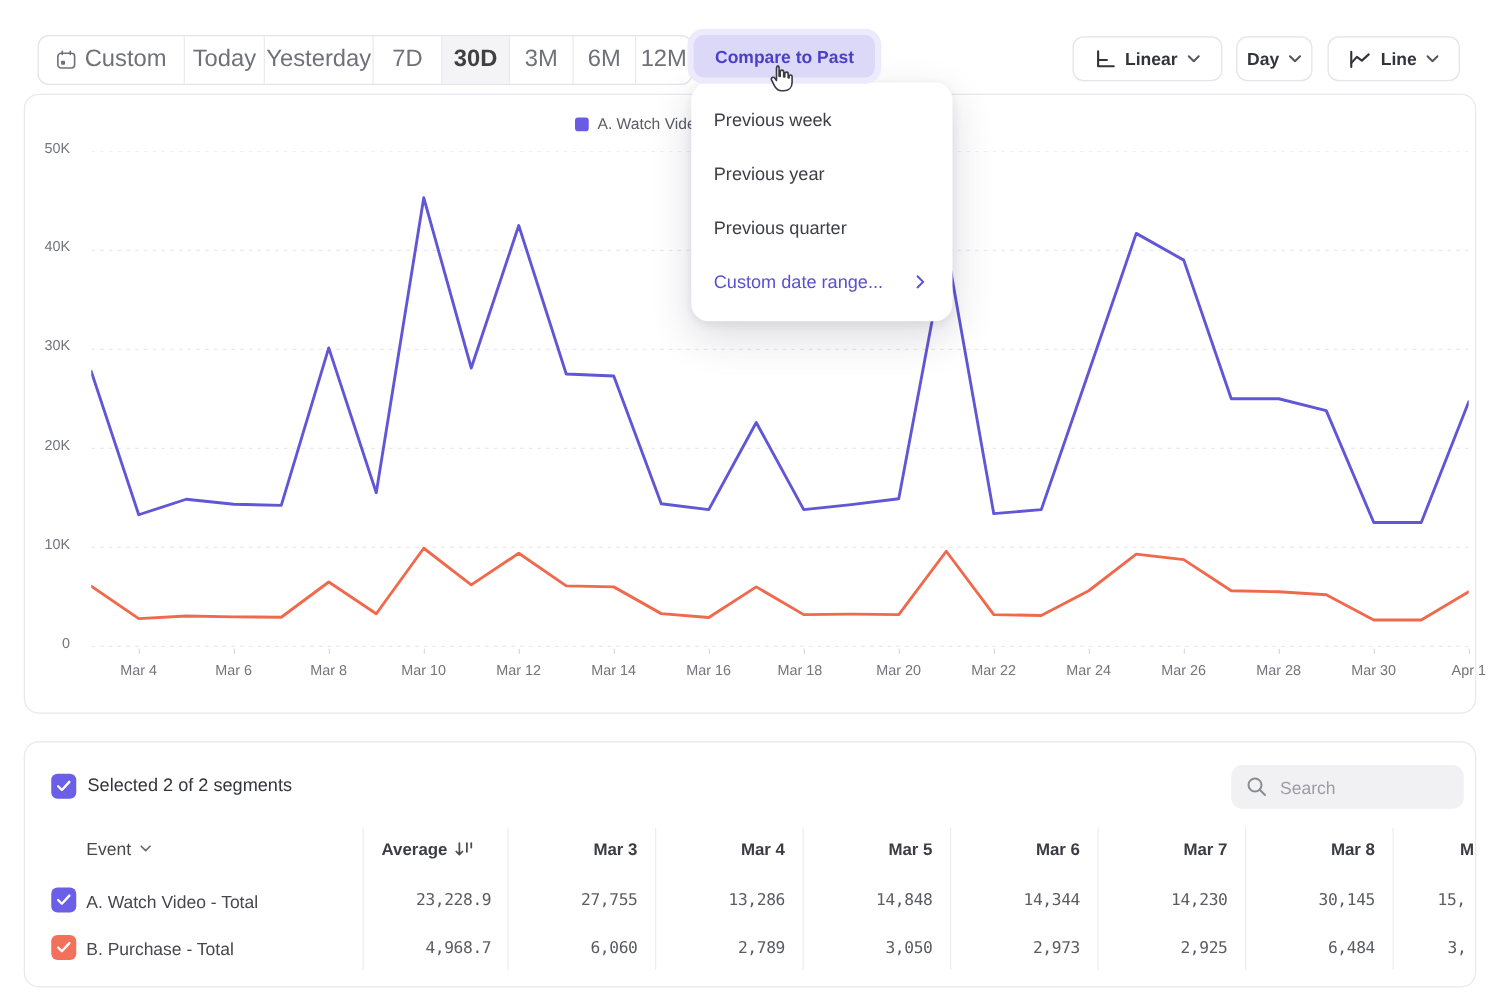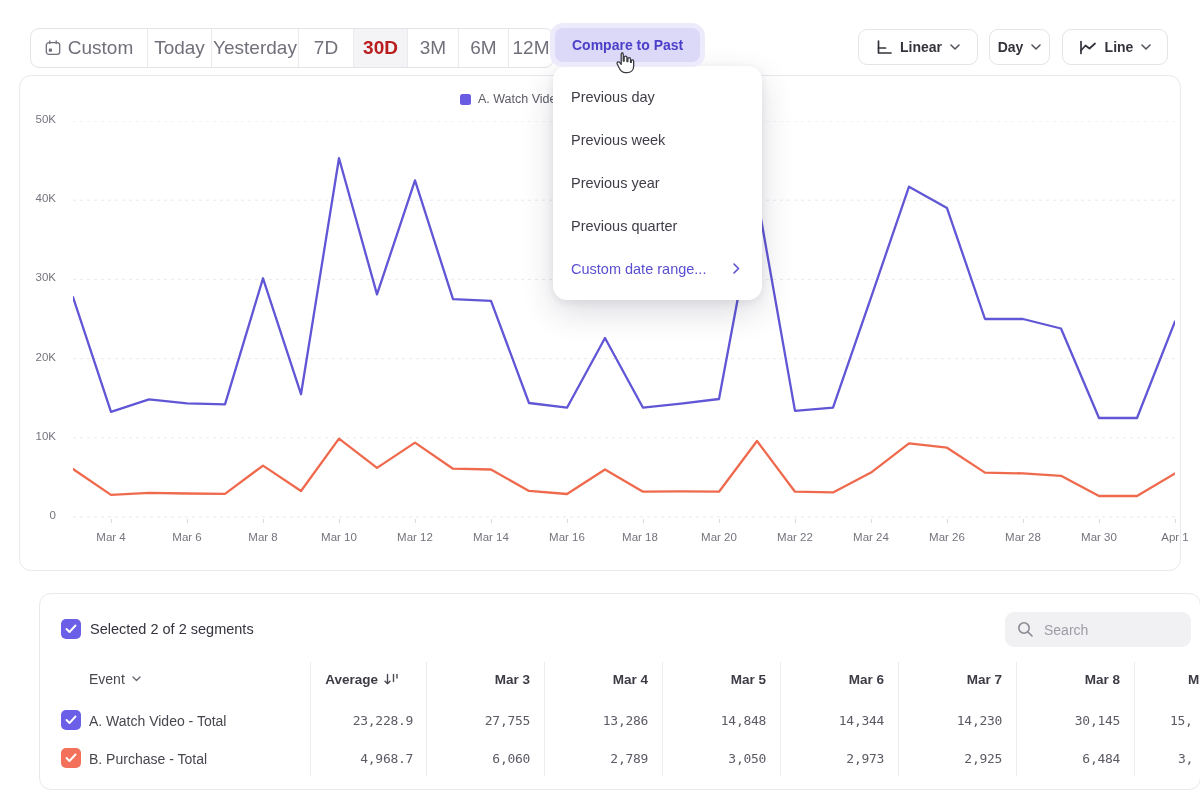--- a/index.html
+++ b/index.html
@@ -8,32 +8,32 @@
   .abs{position:absolute;}
 
   
   .range-group{left:30px;top:28px;height:38px;display:flex;align-items:stretch;
 arde    border:1px solid #e3e3e8;border-radius:9px;background:#fff;}
   .range-group{border:1px solid #e3e3e8;}
   .seg{display:flex;align-items:center;justify-content:center;gap:7px;
        font-size:19px;color:#70707b;border-left:1px solid #e9e9ee;cursor:pointer;}
   .seg:first-child{border-left:none;border-radius:8px 0 0 8px;}
   .seg:last-child{border-radius:0 8px 8px 0;}
-  .seg.active{background:#f4f4f6;color:#b91c1c;font-weight:700;}
+  .seg.active{background:#f4f4f6;color:#404040;font-weight:700;}
   .compare-btn{left:555px;top:28px;height:34px;padding:0 17px;display:flex;align-items:center;
        background:#dcd8f8;color:#4b3fc8;font-size:14px;font-weight:700;border-radius:8px;
        box-shadow:0 0 0 5px #eceafb;cursor:pointer;z-index:45;}
   .tool-btn{top:29px;height:36px;box-sizing:border-box;border:1px solid #e4e4e9;border-radius:9px;
        display:flex;align-items:center;justify-content:center;gap:8px;background:#fff;
        font-size:14px;font-weight:600;color:#33333c;cursor:pointer;}
 
   
   .card{border:1px solid #e8e8ed;border-radius:12px;background:#fff;box-sizing:border-box;}
   #chart-card{left:19px;top:75px;width:1162px;height:496px;}
-  #table-card{left:19px;top:593px;width:1162px;height:197px;overflow:hidden;margin-left:20px;}
+  #table-card{left:19px;top:593px;width:1162px;height:197px;overflow:hidden;}
 
   
   #legend{left:440px;top:16px;display:flex;align-items:center;gap:7px;
           font-size:12.5px;color:#5b5b66;white-space:nowrap;}
   #legend .swatch{width:11px;height:11px;border-radius:2.5px;}
   .y-label{position:absolute;right:4px;font-size:11.5px;color:#74747e;width:36px;text-align:right;}
   #y-axis{left:0;top:0;width:40px;height:496px;}
   #x-axis{left:0;top:449px;width:1162px;height:20px;}
   .x-label{position:absolute;width:60px;text-align:center;font-size:11.5px;color:#74747e;}
   .x-tick{position:absolute;width:1px;height:4px;top:-6px;background:#d9d9e0;}
@@ -195,23 +195,20 @@
       <div class="x-label" style="left: 973px; top: 6px;">Mar 28</div>
       <div class="x-tick" style="left: 1079px;"></div>
       <div class="x-label" style="left: 1049px; top: 6px;">Mar 30</div>
       <div class="x-tick" style="left: 1155px;"></div>
       <div class="x-label" style="left: 1125px; top: 6px;">Apr 1</div>
     </div>
 </div>
 
 <div class="abs" id="compare-menu">
   <div class="menu-item">
-      <span>Previous day</span>
-    </div>
-  <div class="menu-item">
       <span>Previous week</span>
     </div>
   <div class="menu-item">
       <span>Previous year</span>
     </div>
   <div class="menu-item">
       <span>Previous quarter</span>
     </div>
   <div class="menu-item custom">
     <span>Custom date range...</span>

